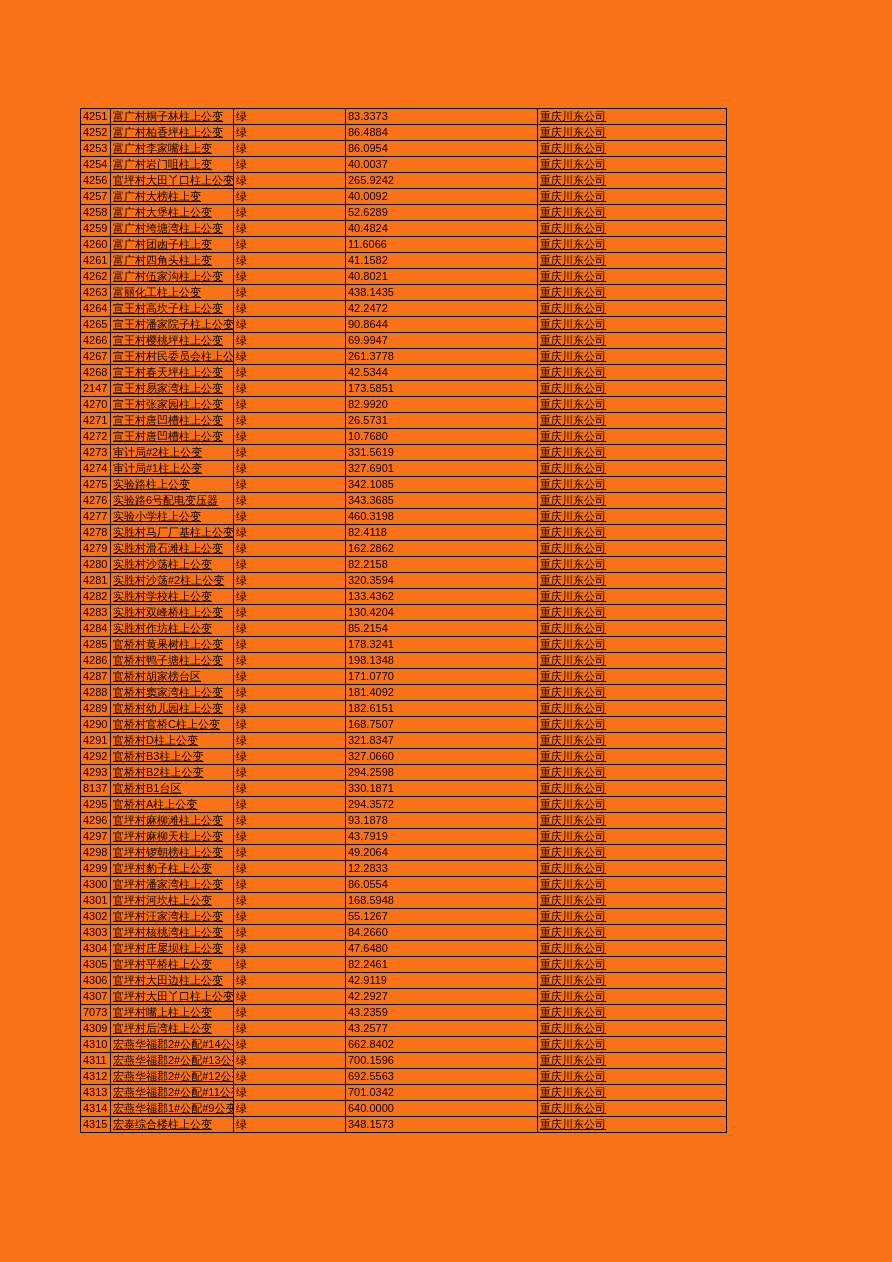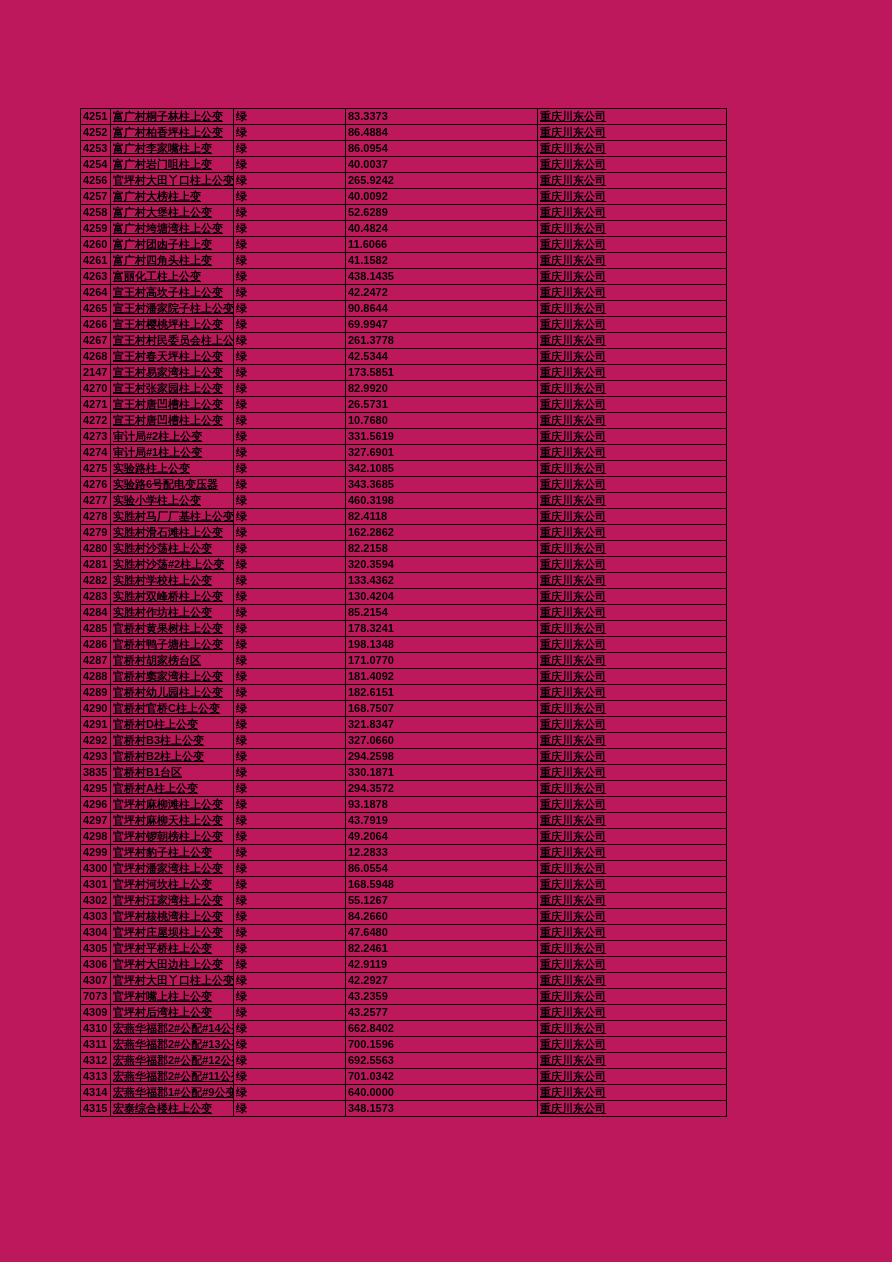--- a/index.html
+++ b/index.html
@@ -5,23 +5,22 @@
   html, body {
     margin: 0;
     padding: 0;
     background: #ffffff;
     font-family: "Liberation Sans", "DejaVu Sans", sans-serif;
   }
   .page {
     position: relative;
     width: 892px;
     height: 1262px;
-    background: #be185d;
+    background: #f97316;
     overflow: hidden;
-    font-weight: bold;
   }
   table.grid {
     position: absolute;
     left: 80px;
     top: 108px;
     width: 646px;
     border-collapse: collapse;
     table-layout: fixed;
   }
   table.grid td {
@@ -130,20 +129,27 @@
           <td class="cell-company">重庆川东公司</td>
         </tr>
         <tr>
           <td class="cell-id">4261</td>
           <td class="cell-name">富广村四角头柱上变</td>
           <td class="cell-status">绿</td>
           <td class="cell-value">41.1582</td>
           <td class="cell-company">重庆川东公司</td>
         </tr>
         <tr>
+          <td class="cell-id">4262</td>
+          <td class="cell-name">富广村伍家沟柱上公变</td>
+          <td class="cell-status">绿</td>
+          <td class="cell-value">40.8021</td>
+          <td class="cell-company">重庆川东公司</td>
+        </tr>
+        <tr>
           <td class="cell-id">4263</td>
           <td class="cell-name">富丽化工柱上公变</td>
           <td class="cell-status">绿</td>
           <td class="cell-value">438.1435</td>
           <td class="cell-company">重庆川东公司</td>
         </tr>
         <tr>
           <td class="cell-id">4264</td>
           <td class="cell-name">宣王村高坎子柱上公变</td>
           <td class="cell-status">绿</td>
@@ -347,21 +353,21 @@
           <td class="cell-company">重庆川东公司</td>
         </tr>
         <tr>
           <td class="cell-id">4293</td>
           <td class="cell-name">官桥村B2柱上公变</td>
           <td class="cell-status">绿</td>
           <td class="cell-value">294.2598</td>
           <td class="cell-company">重庆川东公司</td>
         </tr>
         <tr>
-          <td class="cell-id">3835</td>
+          <td class="cell-id">8137</td>
           <td class="cell-name">官桥村B1台区</td>
           <td class="cell-status">绿</td>
           <td class="cell-value">330.1871</td>
           <td class="cell-company">重庆川东公司</td>
         </tr>
         <tr>
           <td class="cell-id">4295</td>
           <td class="cell-name">官桥村A柱上公变</td>
           <td class="cell-status">绿</td>
           <td class="cell-value">294.3572</td>

